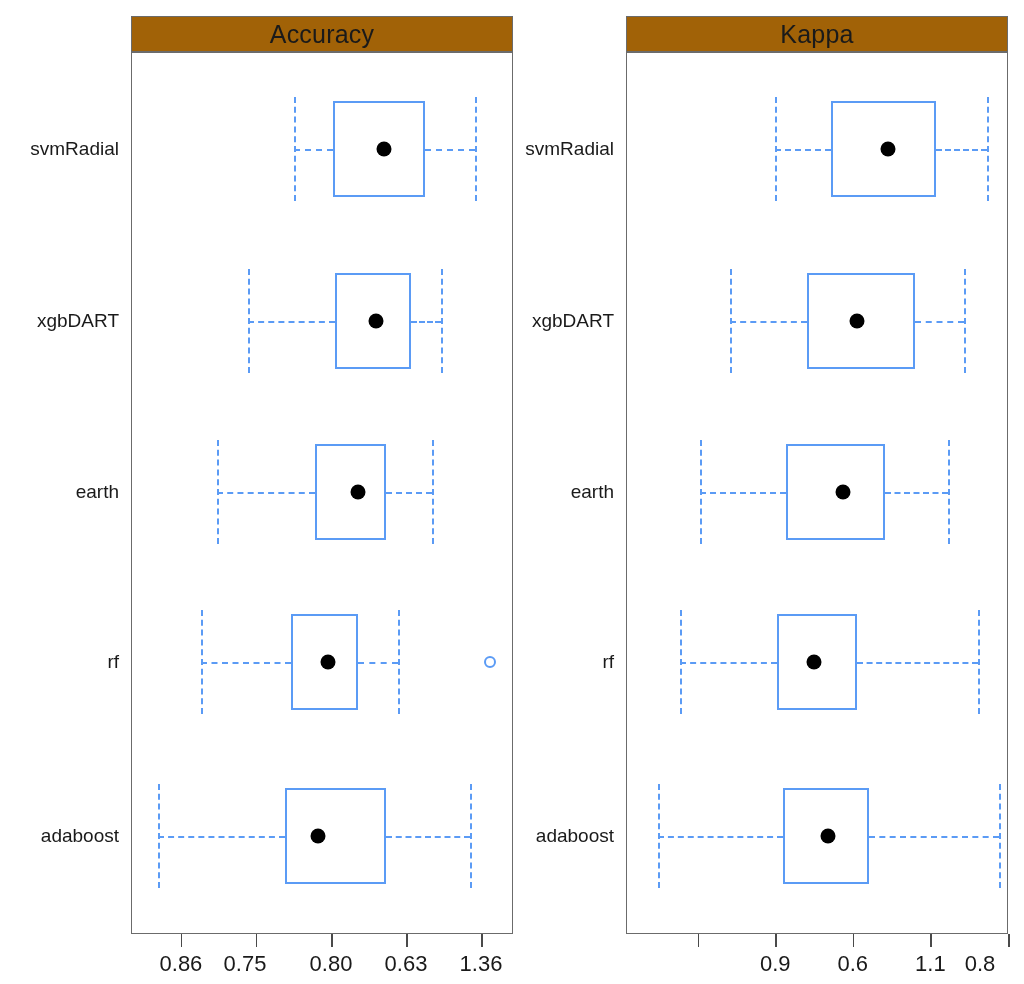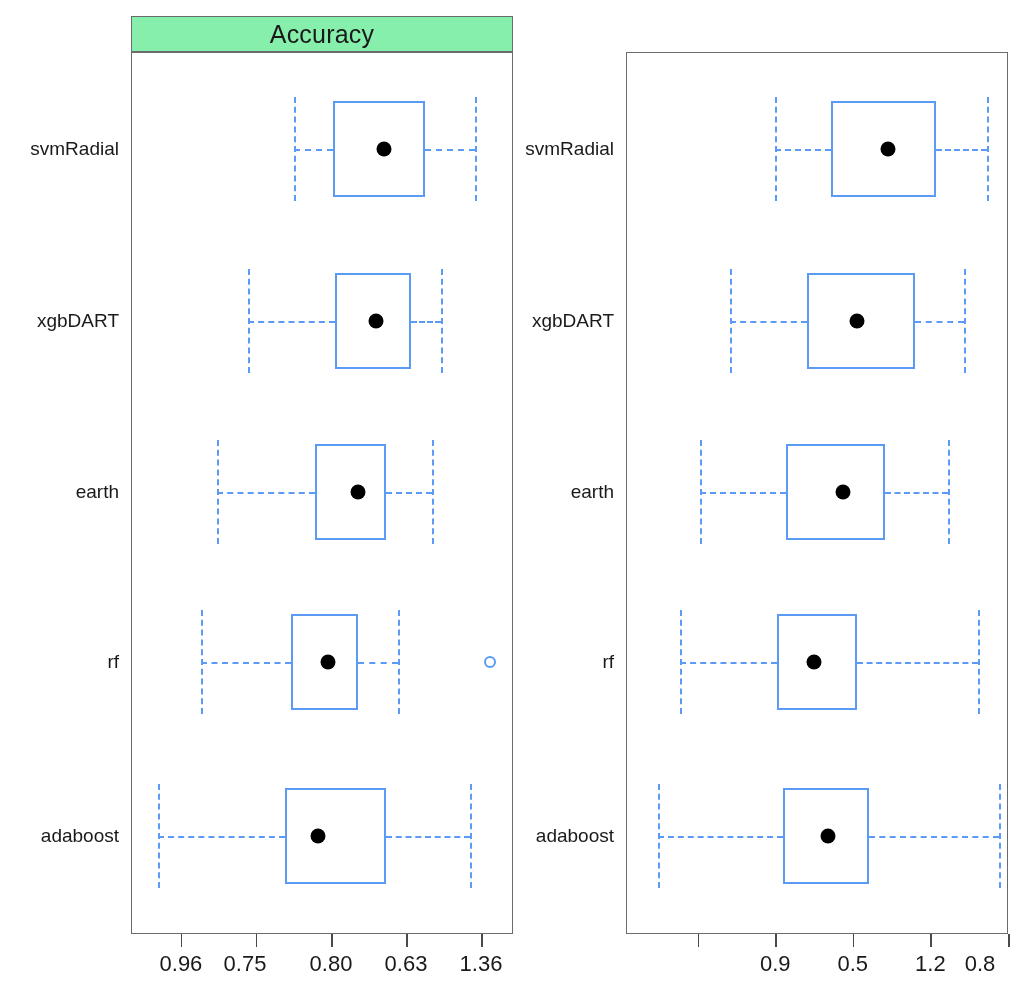--- a/index.html
+++ b/index.html
@@ -1,18 +1,18 @@
 <!DOCTYPE html>
 <html><head>
 <meta charset="utf-8">
 <style>
   html,body{margin:0;padding:0;background:#fff;}
   body{width:1024px;height:984px;font-family:"Liberation Sans",sans-serif;position:relative;overflow:hidden;}
   .fig{position:absolute;left:0;top:0;width:1024px;height:984px;}
-  .panel-strip{position:absolute;box-sizing:border-box;background:#86efac;border:1.5px solid #6b6b6b;
+  .panel-strip{position:absolute;box-sizing:border-box;background:#a16207;border:1.5px solid #6b6b6b;
     display:flex;align-items:center;justify-content:center;}
   .strip-label{font-size:25px;color:#1a1a1a;letter-spacing:.2px;}
   .plot-box{position:absolute;box-sizing:border-box;border:1.5px solid #6b6b6b;background:#fff;}
   .ylabel{position:absolute;font-size:19px;color:#1a1a1a;text-align:right;white-space:nowrap;
     transform:translateY(-50%);}
   .tick{position:absolute;width:1.5px;background:#4a4a4a;}
   .ticklabel{position:absolute;font-size:22px;color:#1a1a1a;transform:translateX(-50%);white-space:nowrap;}
   .bx-box{position:absolute;box-sizing:border-box;border:2px solid #5b9bf5;background:transparent;}
   .bx-wseg{position:absolute;height:0;border-top:2px dashed #5b9bf5;}
   .bx-cap{position:absolute;width:0;border-left:2px dashed #5b9bf5;}
@@ -23,21 +23,21 @@
 </style>
 </head>
 <body>
 
 <div class="fig" id="fig">
     <div class="panel-strip" style="left: 131px; top: 16px; width: 382px; height: 36px;">
       <div class="strip-label">Accuracy</div>
     </div>
     <div class="plot-box" style="left: 131px; top: 52px; width: 382px; height: 882px;"></div>
     <div class="tick" style="left: 180.963px; top: 934px; height: 13px;"></div>
-    <div class="ticklabel" style="left: 180.963px; top: 951px;">0.96</div>
+    <div class="ticklabel" style="left: 180.963px; top: 951px;">0.86</div>
     <div class="tick" style="left: 255.983px; top: 934px; height: 13px;"></div>
     <div class="ticklabel" style="left: 245px; top: 951px;">0.75</div>
     <div class="tick" style="left: 331.002px; top: 934px; height: 13px;"></div>
     <div class="ticklabel" style="left: 331.002px; top: 951px;">0.80</div>
     <div class="tick" style="left: 406.022px; top: 934px; height: 13px;"></div>
     <div class="ticklabel" style="left: 406.022px; top: 951px;">0.63</div>
     <div class="tick" style="left: 481.042px; top: 934px; height: 13px;"></div>
     <div class="ticklabel" style="left: 481.042px; top: 951px;">1.36</div>
     <div class="ylabel" style="right: 905px; top: 149px;">svmRadial</div>
     <div class="ylabel" style="right: 905px; top: 321px;">xgbDART</div>
@@ -78,29 +78,32 @@
       <div class="bx-out" style="left: 490.044px; top: 662px;"></div>
     </div>
     <div>
       <div class="bx-wseg" style="left: 158.007px; top: 836px; width: 126.933px;"></div>
       <div class="bx-wseg" style="left: 386.067px; top: 836px; width: 84.022px;"></div>
       <div class="bx-cap" style="left: 158.007px; top: 784px; height: 104px;"></div>
       <div class="bx-cap" style="left: 470.089px; top: 784px; height: 104px;"></div>
       <div class="bx-box" style="left: 284.94px; top: 788px; width: 101.126px; height: 96px;"></div>
       <div class="bx-med" style="left: 317.949px; top: 836px;"></div>
     </div>
+    <div class="panel-strip" style="left: 626px; top: 16px; width: 382px; height: 36px;">
+      <div class="strip-label">Kappa</div>
+    </div>
     <div class="plot-box" style="left: 626px; top: 52px; width: 382px; height: 882px;"></div>
     <div class="tick" style="left: 697.62px; top: 934px; height: 13px;"></div>
     <div class="ticklabel" style="left: 697.62px; top: 979px;">0.4</div>
     <div class="tick" style="left: 775.215px; top: 934px; height: 13px;"></div>
     <div class="ticklabel" style="left: 775.215px; top: 951px;">0.9</div>
     <div class="tick" style="left: 852.81px; top: 934px; height: 13px;"></div>
-    <div class="ticklabel" style="left: 852.81px; top: 951px;">0.5</div>
+    <div class="ticklabel" style="left: 852.81px; top: 951px;">0.6</div>
     <div class="tick" style="left: 930.405px; top: 934px; height: 13px;"></div>
-    <div class="ticklabel" style="left: 930.405px; top: 951px;">1.2</div>
+    <div class="ticklabel" style="left: 930.405px; top: 951px;">1.1</div>
     <div class="tick" style="left: 1008px; top: 934px; height: 13px;"></div>
     <div class="ticklabel" style="left: 980px; top: 951px;">0.8</div>
     <div class="ylabel" style="right: 410px; top: 149px;">svmRadial</div>
     <div class="ylabel" style="right: 410px; top: 321px;">xgbDART</div>
     <div class="ylabel" style="right: 410px; top: 492px;">earth</div>
     <div class="ylabel" style="right: 410px; top: 662px;">rf</div>
     <div class="ylabel" style="right: 410px; top: 836px;">adaboost</div>
     <div>
       <div class="bx-wseg" style="left: 775.215px; top: 149px; width: 55.4028px;"></div>
       <div class="bx-wseg" style="left: 936.457px; top: 149px; width: 50.3591px;"></div>

